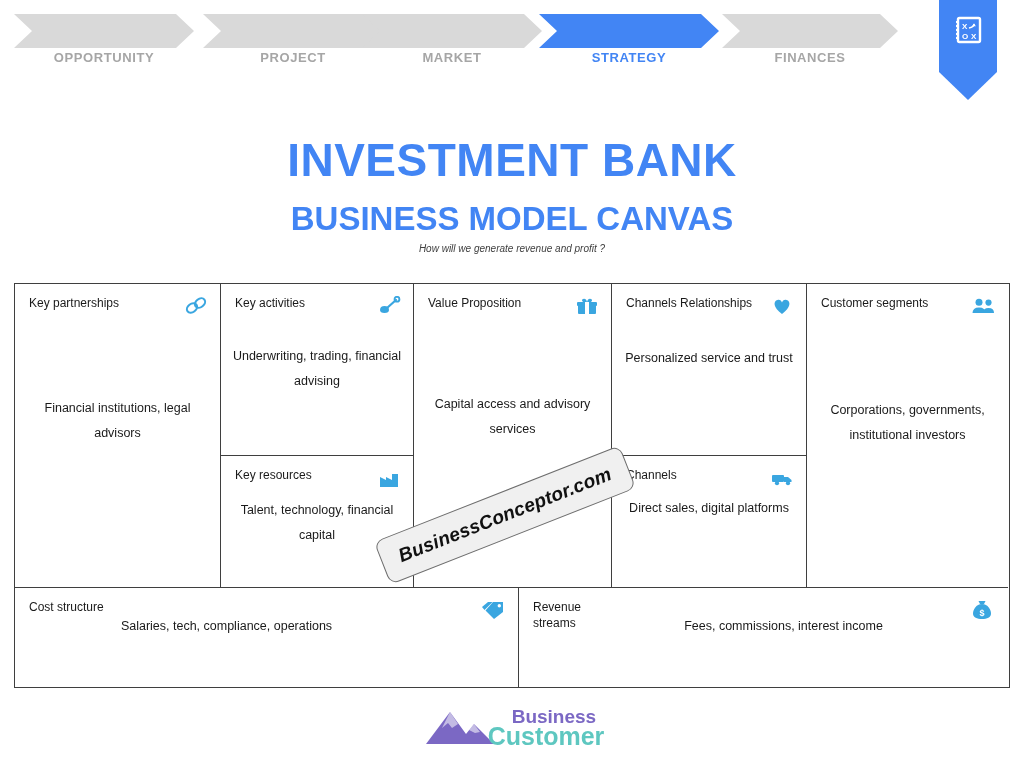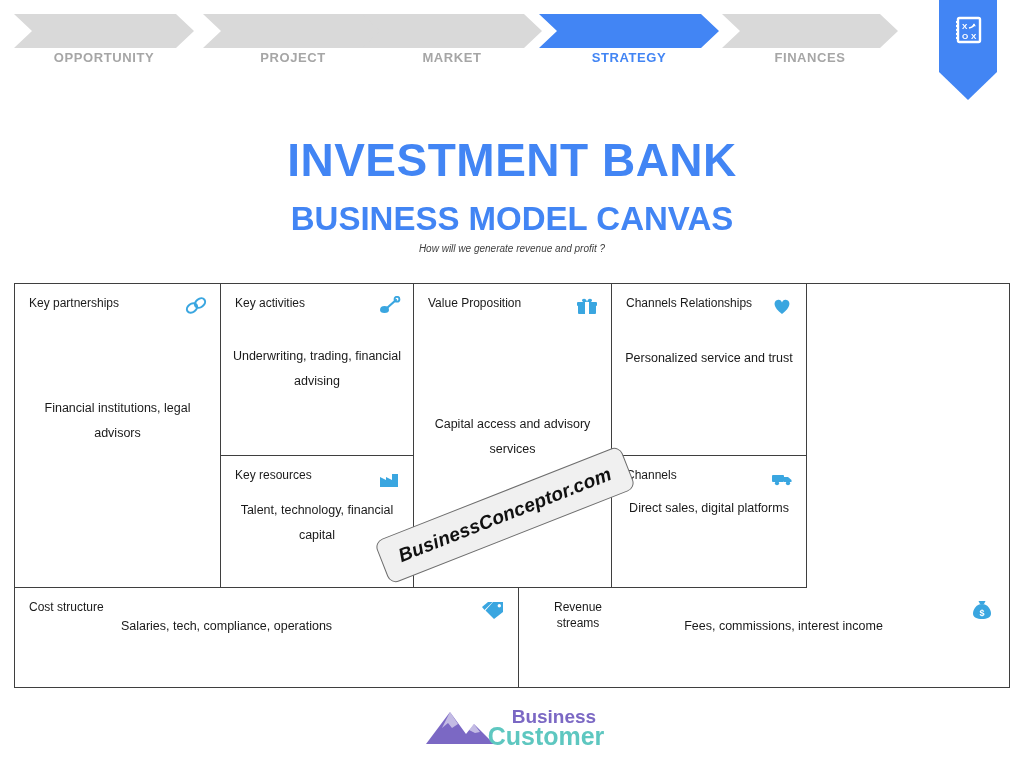--- a/index.html
+++ b/index.html
@@ -295,21 +295,21 @@
     <div class="cell-title">Value Proposition</div>
     <div class="cell-icon">
       <svg width="24" height="20" viewBox="0 0 24 20">
         <rect x="3" y="8" width="18" height="10" rx="1" fill="#3aa6e0"></rect>
         <rect x="2" y="6" width="20" height="4" rx="1" fill="#3aa6e0"></rect>
         <rect x="10" y="6" width="4" height="12" fill="#ffffff"></rect>
         <path d="M12 6 q-1 -4 -4 -3 q-2 1 0 3 z" fill="#3aa6e0"></path>
         <path d="M12 6 q1 -4 4 -3 q2 1 0 3 z" fill="#3aa6e0"></path>
       </svg>
     </div>
-    <div class="cell-body" style="top:128px;">Capital access and advisory services</div>
+    <div class="cell-body" style="top:108px;">Capital access and advisory services</div>
   </div>
 
   <div class="cell b-right b-bottom" style="left:597px; top:0; width:195px; height:172px;">
     <div class="cell-title">Channels Relationships</div>
     <div class="cell-icon">
       <svg width="24" height="20" viewBox="0 0 24 20">
         <path d="M12 18 C3 11.5 3 5 7.5 4 C10 3.4 11.4 5 12 6.4 C12.6 5 14 3.4 16.5 4 C21 5 21 11.5 12 18 Z" fill="#3aa6e0"></path>
       </svg>
     </div>
     <div class="cell-body" style="top:62px;">Personalized service and trust</div>
@@ -321,35 +321,47 @@
       <svg width="24" height="20" viewBox="0 0 24 20">
         <rect x="2" y="7" width="12" height="7" rx="1" fill="#3aa6e0"></rect>
         <path d="M14 9 L18 9 L21.5 12 L21.5 14 L14 14 Z" fill="#3aa6e0"></path>
         <circle cx="7" cy="15.2" r="2.1" fill="#3aa6e0"></circle>
         <circle cx="18" cy="15.2" r="2.1" fill="#3aa6e0"></circle>
       </svg>
     </div>
     <div class="cell-body" style="top:40px;">Direct sales, digital platforms</div>
   </div>
 
+  <div class="cell b-bottom" style="left:792px; top:0; width:201px; height:304px;">
+    <div class="cell-title">Customer segments</div>
+    <div class="cell-icon">
+      <svg width="26" height="20" viewBox="0 0 26 20">
+        <circle cx="9" cy="6.2" r="3.5" fill="#3aa6e0"></circle>
+        <path d="M2.5 17 q0 -5.6 6.5 -5.6 q6.5 0 6.5 5.6 z" fill="#3aa6e0"></path>
+        <circle cx="18.5" cy="6.6" r="3.1" fill="#3aa6e0"></circle>
+        <path d="M13 17 q0 -5 5.5 -5 q5.5 0 5.5 5 z" fill="#3aa6e0"></path>
+      </svg>
+    </div>
+    <div class="cell-body" style="top:114px;">Corporations, governments, institutional investors</div>
+  </div>
 
   <div class="cell b-right" style="left:0; top:304px; width:504px; height:99px;text-decoration:underline;">
     <div class="cell-title" style="right:auto; width:auto;">Cost structure</div>
     <div class="cell-icon">
       <svg width="26" height="22" viewBox="0 0 26 22">
         <path d="M13 3 L23 3 L23 13 L14 20 L5.5 11.5 Z" fill="#3aa6e0"></path>
         <circle cx="19.3" cy="6.8" r="1.7" fill="#ffffff"></circle>
         <path d="M8 3 L12.5 3 L4.5 11 L2 8 Z" fill="#3aa6e0"></path>
       </svg>
     </div>
     <div class="cell-body" style="top:26px; left:40px; right:120px;">Salaries, tech, compliance, operations</div>
   </div>
 
   <div class="cell" style="left:504px; top:304px; width:489px; height:99px;">
-    <div class="cell-title" style="right:auto; width:90px;text-align:center;">Revenue streams</div>
+    <div class="cell-title" style="right:auto; width:90px;">Revenue streams</div>
     <div class="cell-icon" style="right:14px;">
       <svg width="24" height="22" viewBox="0 0 24 22">
         <path d="M8.5 2 L15.5 2 L14 5 L10 5 Z" fill="#3aa6e0"></path>
         <path d="M12 5 C18 5 21 11 21 14.5 C21 18.5 17 20 12 20 C7 20 3 18.5 3 14.5 C3 11 6 5 12 5 Z" fill="#3aa6e0"></path>
         <text x="12" y="16.5" text-anchor="middle" font-family="'Liberation Sans',sans-serif" font-size="9" font-weight="bold" fill="#ffffff">$</text>
       </svg>
     </div>
     <div class="cell-body" style="top:26px; left:120px; right:80px;">Fees, commissions, interest income</div>
   </div>
 

